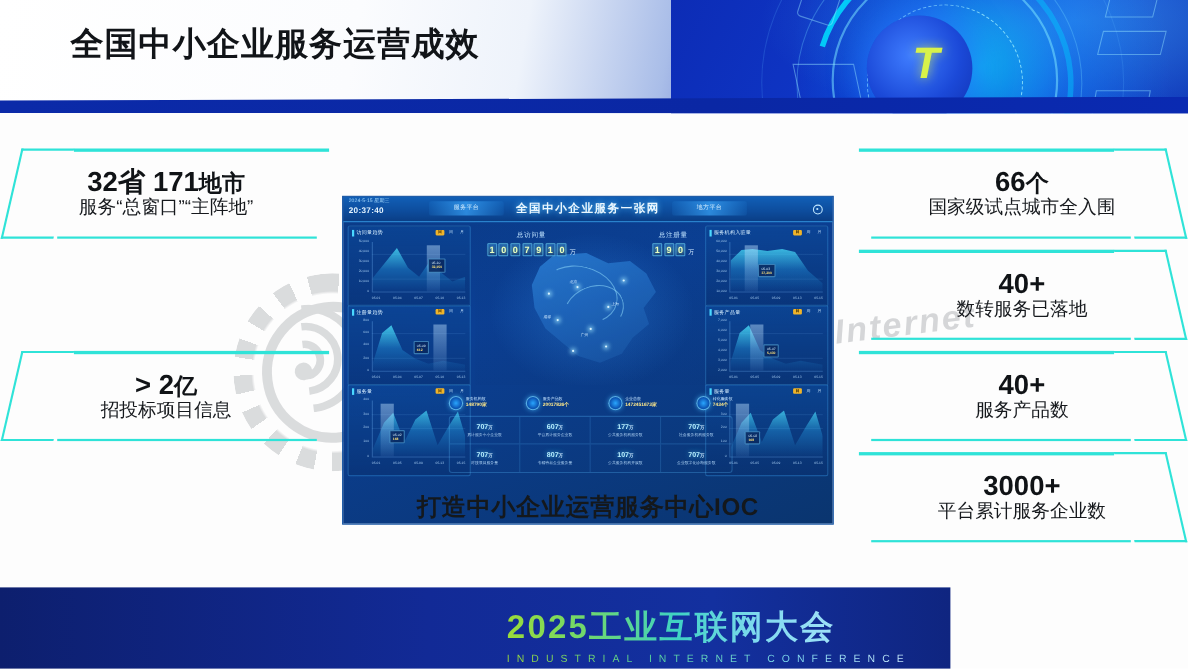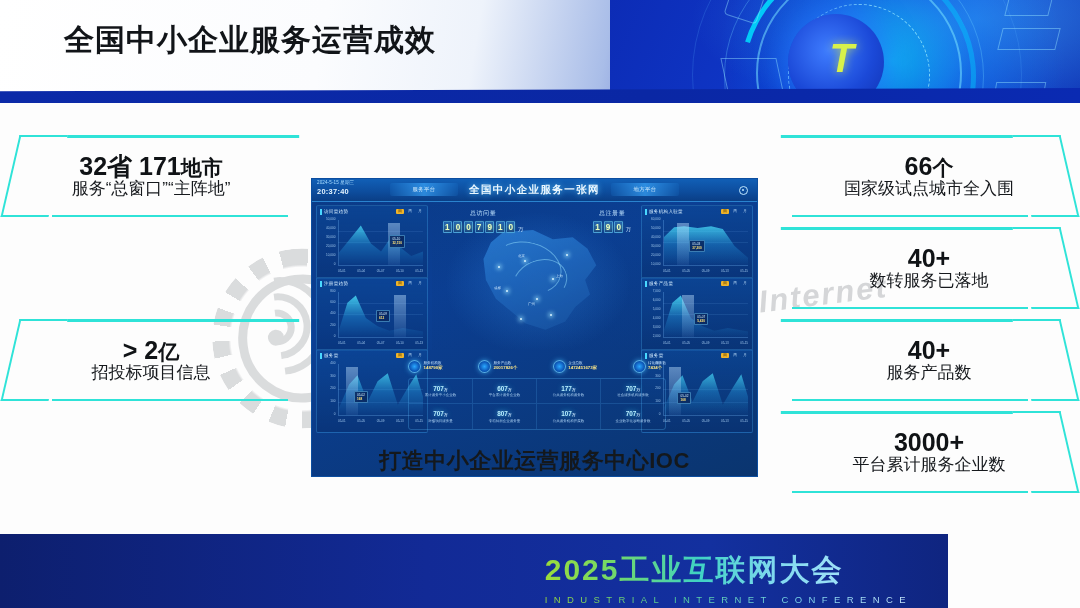--- a/index.html
+++ b/index.html
@@ -321,21 +321,21 @@
   .glab { font-size: 3.5px; color: #a8cdf0; white-space: nowrap; }
 
   .caption {
     position: absolute; left: 311px; top: 446px; width: 447px;
     text-align: center; font-size: 22px; font-weight: bold; color: #14181c;
     letter-spacing: .5px;
   }
 
   
   .footer {
-    position: absolute; left: 0; bottom: 0; width: 948px; height: 74px;
+    position: absolute; left: 0; bottom: 0; width: 864px; height: 74px;
     background: linear-gradient(90deg, #0d1f6e 0%, #122a96 45%, #13309f 75%, #0f2580 100%);
   }
   .footer-logo { position: absolute; right: 36px; top: 16px; text-align: left; }
   .fl-main {
     font-size: 30px; font-weight: bold; letter-spacing: 2px; white-space: nowrap;
     background: linear-gradient(90deg, #9bdc3a 0%, #6fd86e 20%, #3fd2c4 42%, #7fd9ef 62%, #bfe9ff 100%);
     -webkit-background-clip: text; background-clip: text; color: transparent;
   }
   .fl-sub {
     margin-top: 3px; font-size: 9.5px; letter-spacing: 6.4px; white-space: nowrap;

